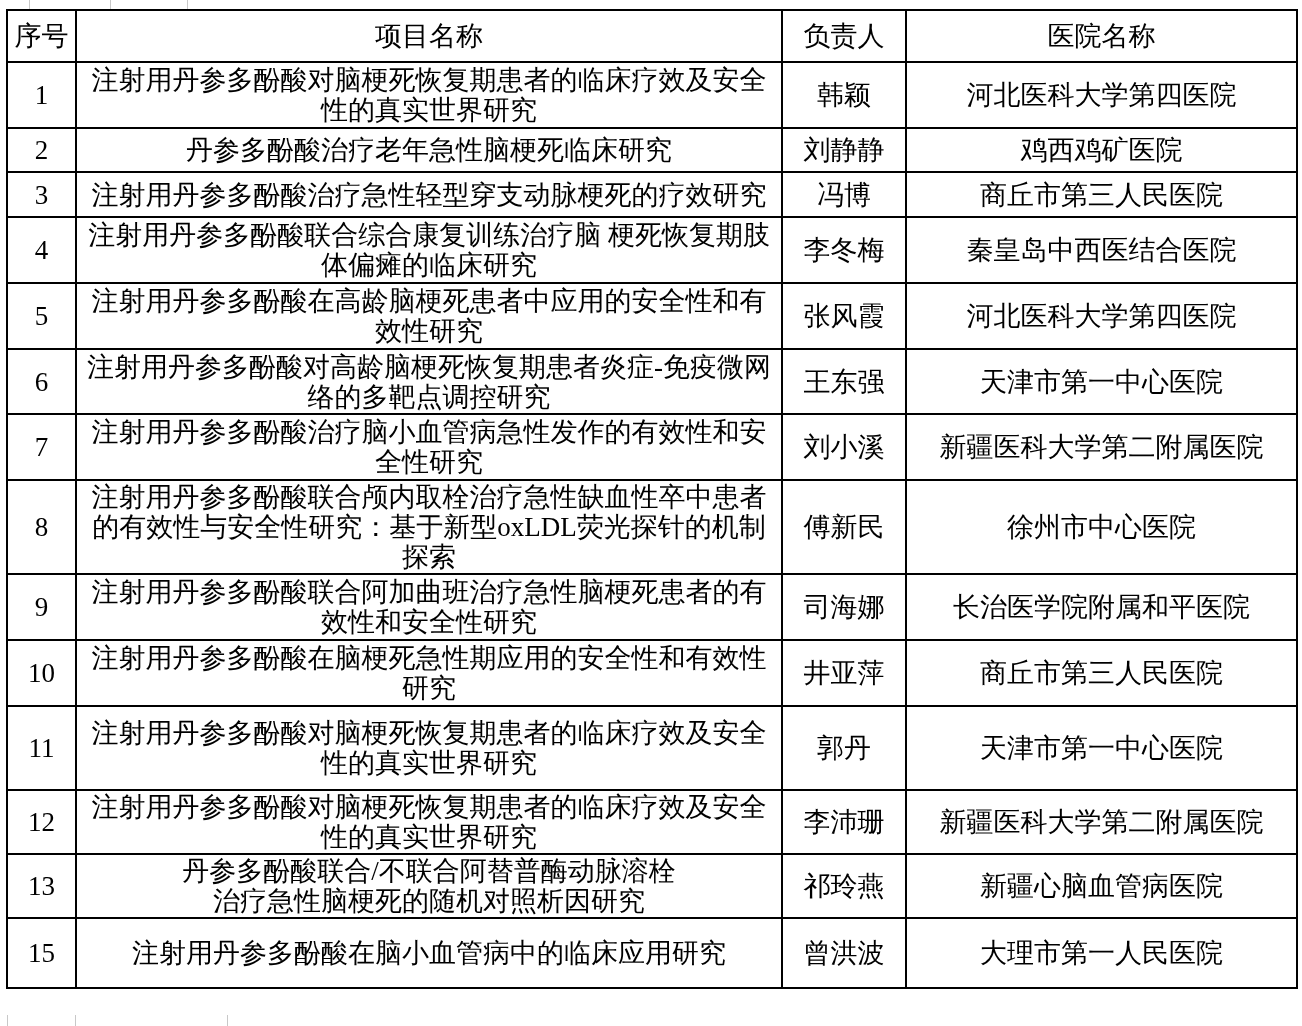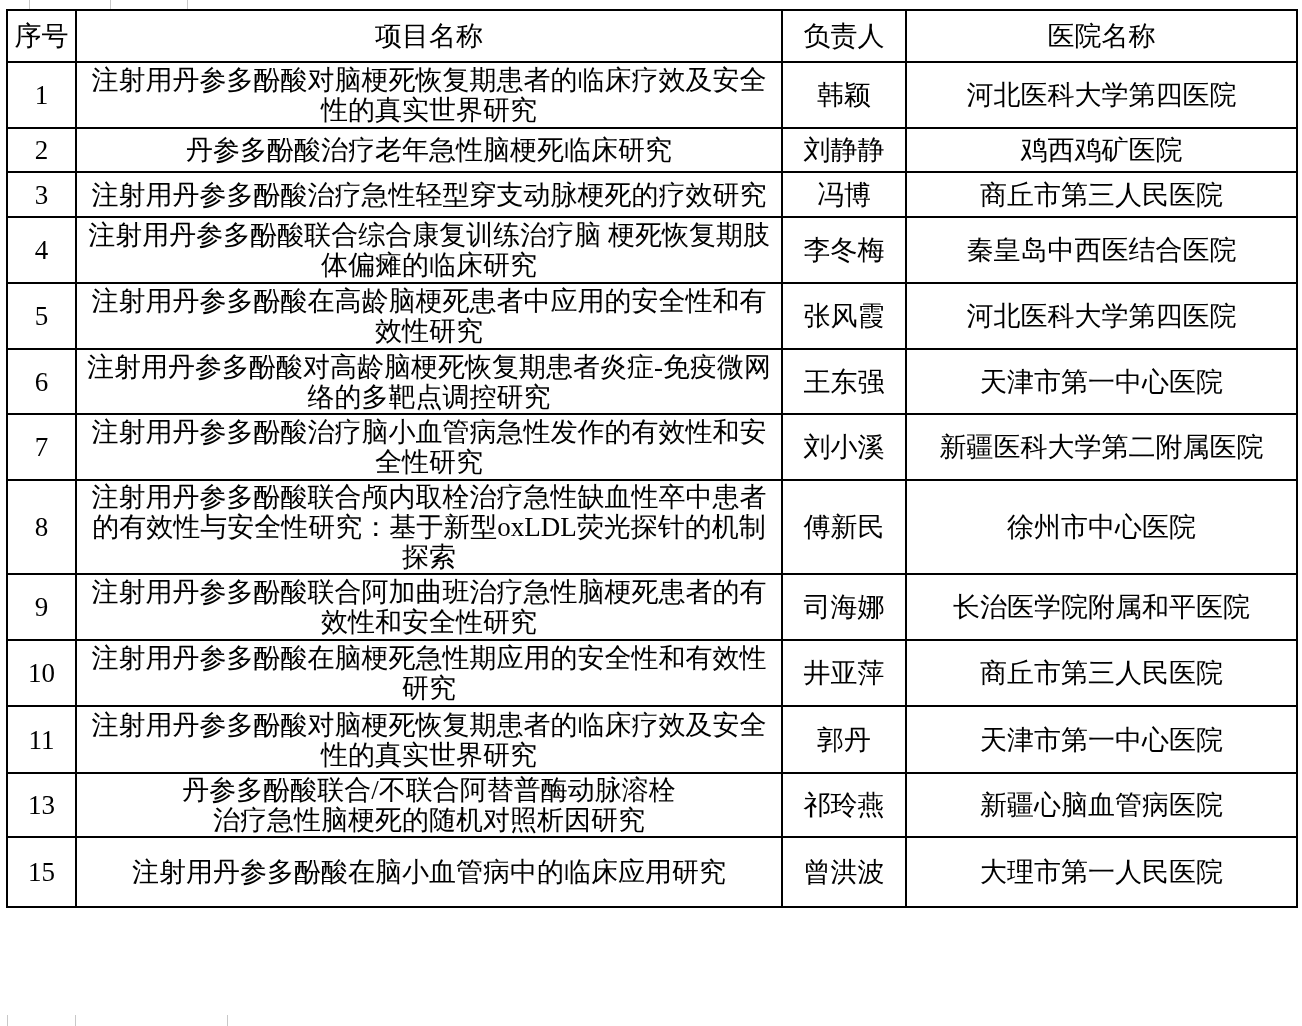--- a/index.html
+++ b/index.html
@@ -116,25 +116,31 @@
     <td class="project">注射用丹参多酚酸联合阿加曲班治疗急性脑梗死患者的有效性和安全性研究</td>
     <td class="leader">司海娜</td>
     <td class="hospital">长治医学院附属和平医院</td>
   </tr>
       <tr style="height: 66px;">
     <td class="num">10</td>
     <td class="project">注射用丹参多酚酸在脑梗死急性期应用的安全性和有效性研究</td>
     <td class="leader">井亚萍</td>
     <td class="hospital">商丘市第三人民医院</td>
   </tr>
-      <tr style="height: 67px;">
+      <tr style="height: 84px;">
     <td class="num">11</td>
     <td class="project">注射用丹参多酚酸对脑梗死恢复期患者的临床疗效及安全性的真实世界研究</td>
     <td class="leader">郭丹</td>
     <td class="hospital">天津市第一中心医院</td>
+  </tr>
+      <tr style="height: 63px;">
+    <td class="num">12</td>
+    <td class="project">注射用丹参多酚酸对脑梗死恢复期患者的临床疗效及安全性的真实世界研究</td>
+    <td class="leader">李沛珊</td>
+    <td class="hospital">新疆医科大学第二附属医院</td>
   </tr>
       <tr style="height: 58px;">
     <td class="num">13</td>
     <td class="project">丹参多酚酸联合/不联合阿替普酶动脉溶栓
 治疗急性脑梗死的随机对照析因研究</td>
     <td class="leader">祁玲燕</td>
     <td class="hospital">新疆心脑血管病医院</td>
   </tr>
       <tr style="height: 70px;">
     <td class="num">15</td>

